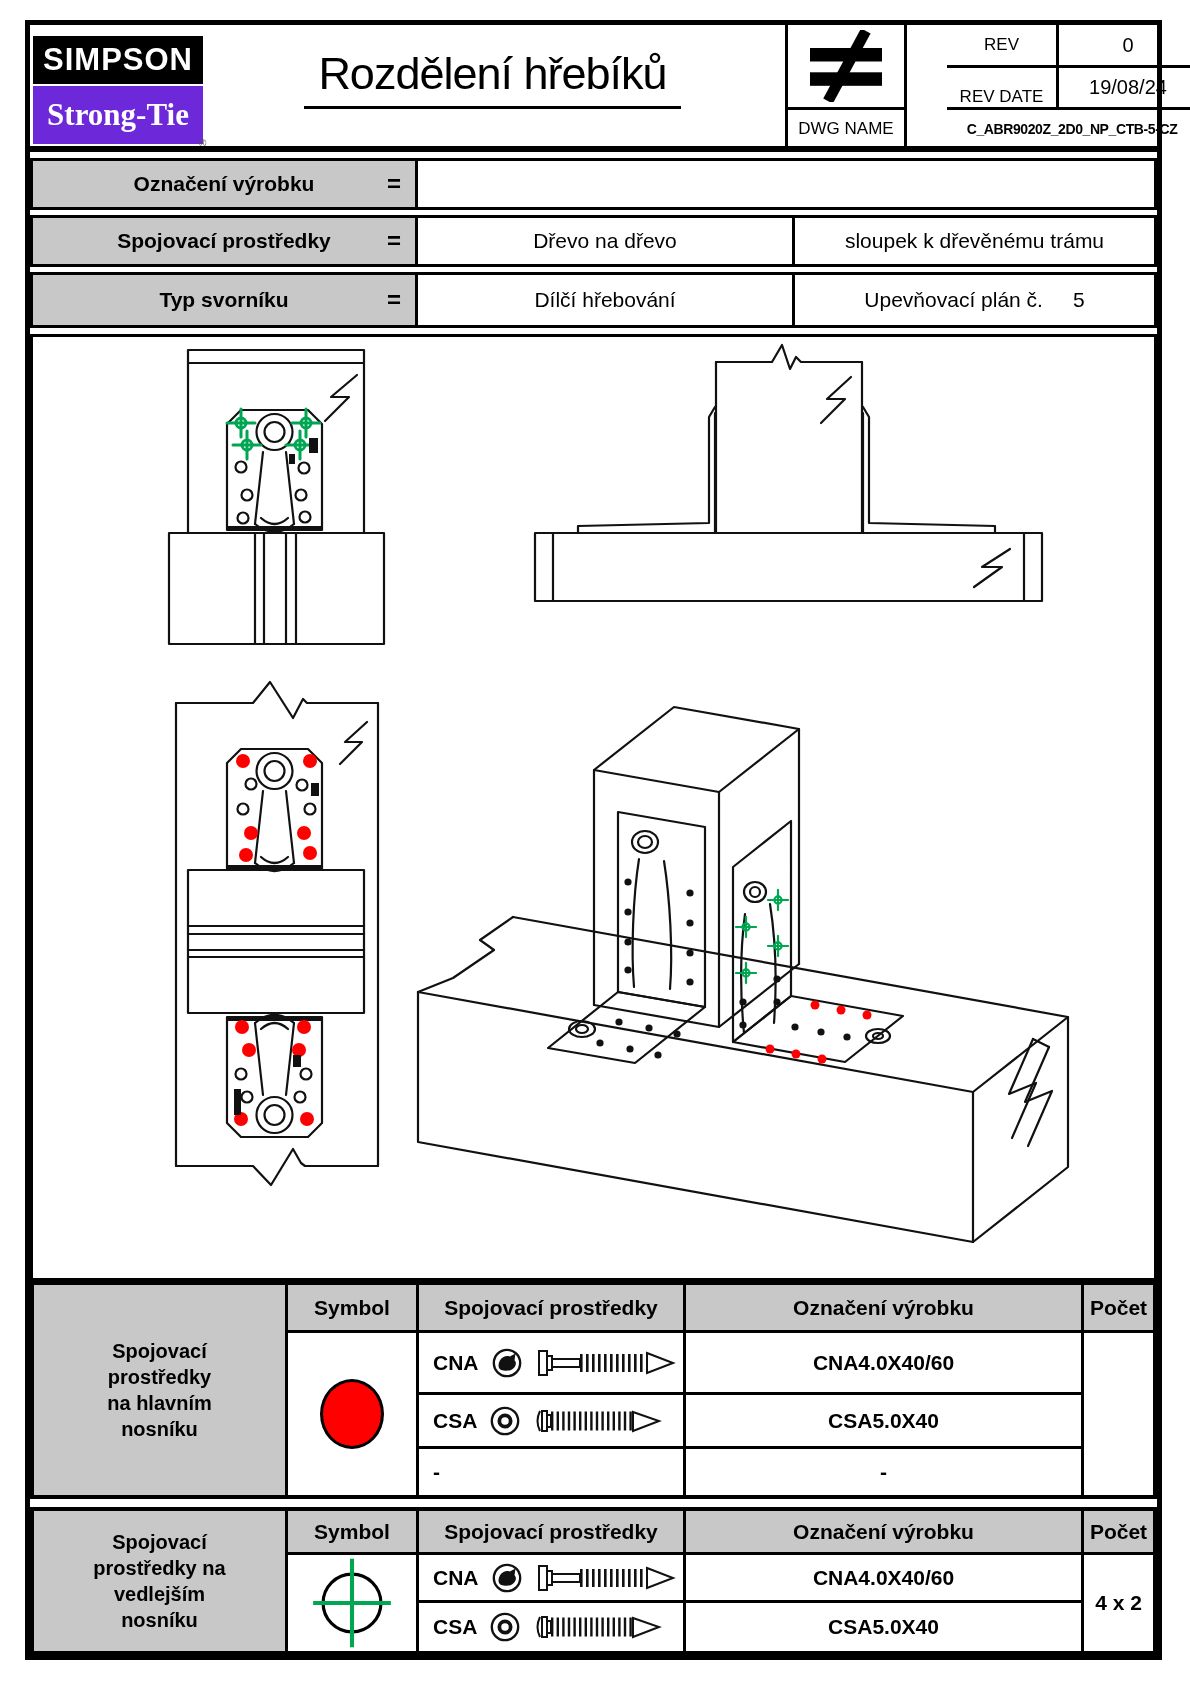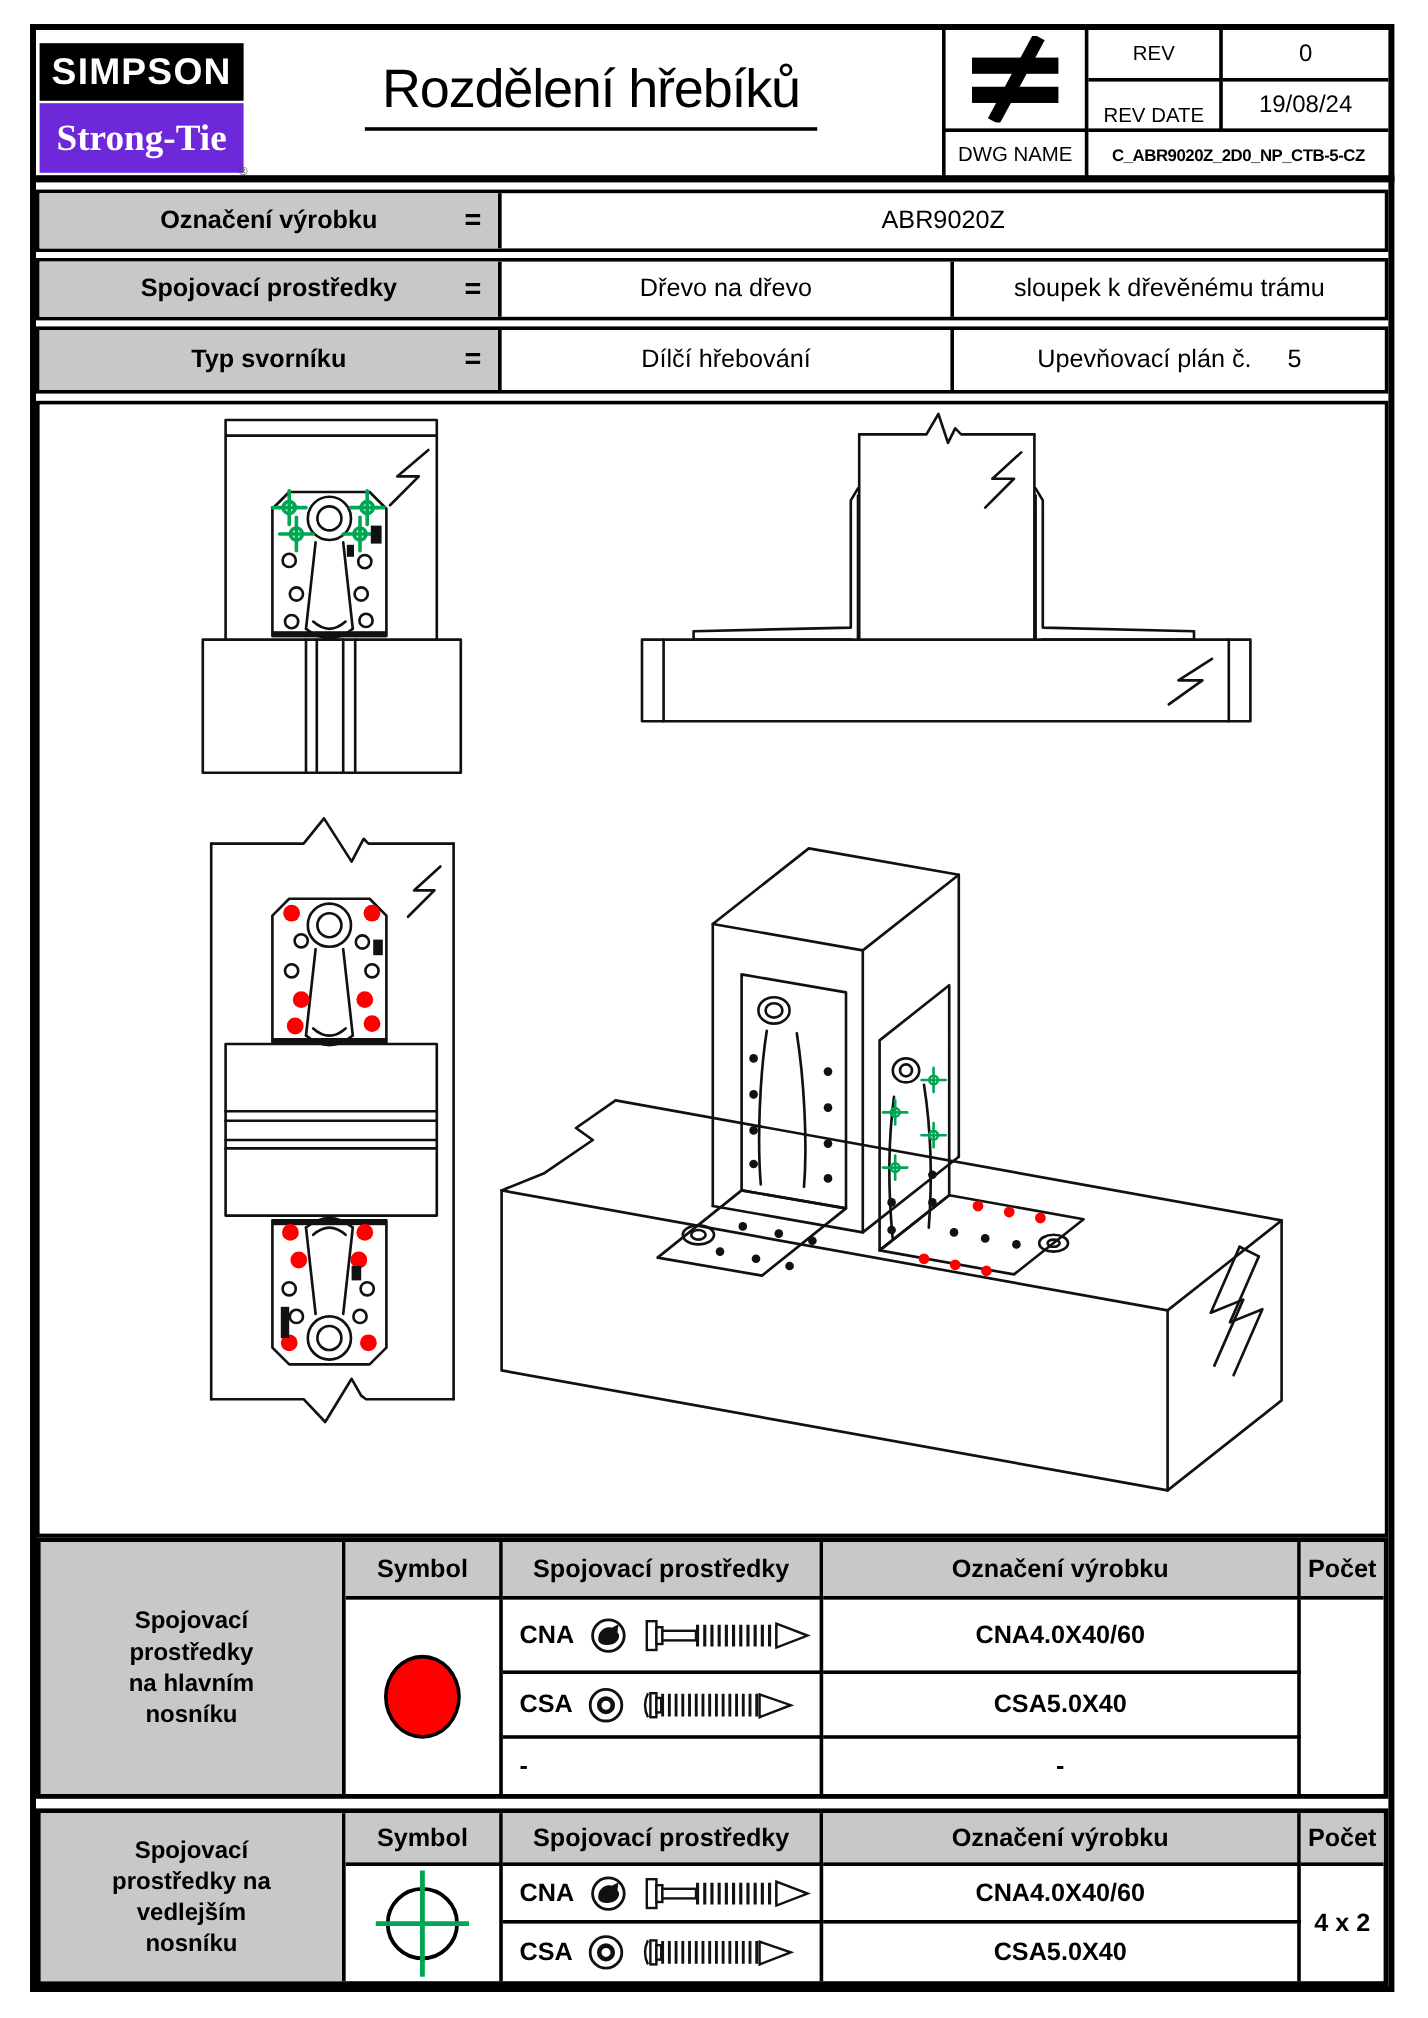--- a/index.html
+++ b/index.html
@@ -3,21 +3,21 @@
 <meta charset="utf-8">
 <style>
   html,body{margin:0;padding:0;background:#fff;}
   *{box-sizing:border-box;}
   .page{position:relative;width:1190px;height:1682px;background:#fff;
         font-family:"Liberation Sans", sans-serif;color:#000;overflow:hidden;}
   .abs{position:absolute;}
   .frame{left:25px;top:20px;width:1137px;height:1640px;border:5px solid #000;}
   .hline{background:#000;}
   .cell{border:3px solid #000;display:flex;align-items:center;justify-content:center;}
-  .cell.noT{border-top:0;} .cell.noL{border-left:0;} .cell.noR{border-right:0;} .cell.noB{border-bottom:0;}
+  .cell.noT{border-top:0;} .cell.noL{border-left:0;margin-left:40px;} .cell.noR{border-right:0;} .cell.noB{border-bottom:0;}
   .logo-top{background:#000;color:#fff;font-weight:bold;font-size:31px;
             display:flex;align-items:center;justify-content:center;letter-spacing:1px;}
   .logo-bot{color:#fff;font-weight:bold;font-size:31px;font-family:"Liberation Serif",serif;
             display:flex;align-items:center;justify-content:center;}
   .title-wrap{display:flex;justify-content:center;}
   .title-text{font-size:45px;letter-spacing:-1px;border-bottom:3px solid #000;padding:0 14px 6px 14px;}
   .small-lbl{font-size:17px;}
   .small-val{font-size:20px;}
   .dwg-val{font-size:14px;letter-spacing:-0.4px;font-weight:bold;}
   .info-row{border:3px solid #000;}
@@ -82,21 +82,20 @@
   <div class="abs cell noT noL noR noB dwg-val" style="left:907px;top:110px;width:250px;height:37px;">
     <span>C_ABR9020Z_2D0_NP_CTB-5-CZ</span>
   </div>
   <div class="abs hline" style="left:25px;top:146px;width:1137px;height:6px;"></div>
 
   <div class="abs info-row" style="left:30px;top:158px;width:1127px;height:52px;">
     <div class="info-label">
       <span>Označení výrobku</span>
       <span class="eq">=</span>
     </div>
-    <div class="info-val" style="left:385px;width:736px;">ABR9020Z</div>
   </div>
 
   <div class="abs info-row" style="left:30px;top:215px;width:1127px;height:52px;">
     <div class="info-label">
       <span>Spojovací prostředky</span>
       <span class="eq">=</span>
     </div>
     <div class="info-val" style="left:385px;width:377px;border-right:3px solid #000;">Dřevo na dřevo</div>
     <div class="info-val" style="left:762px;width:359px;">sloupek k dřevěnému trámu</div>
   </div>

